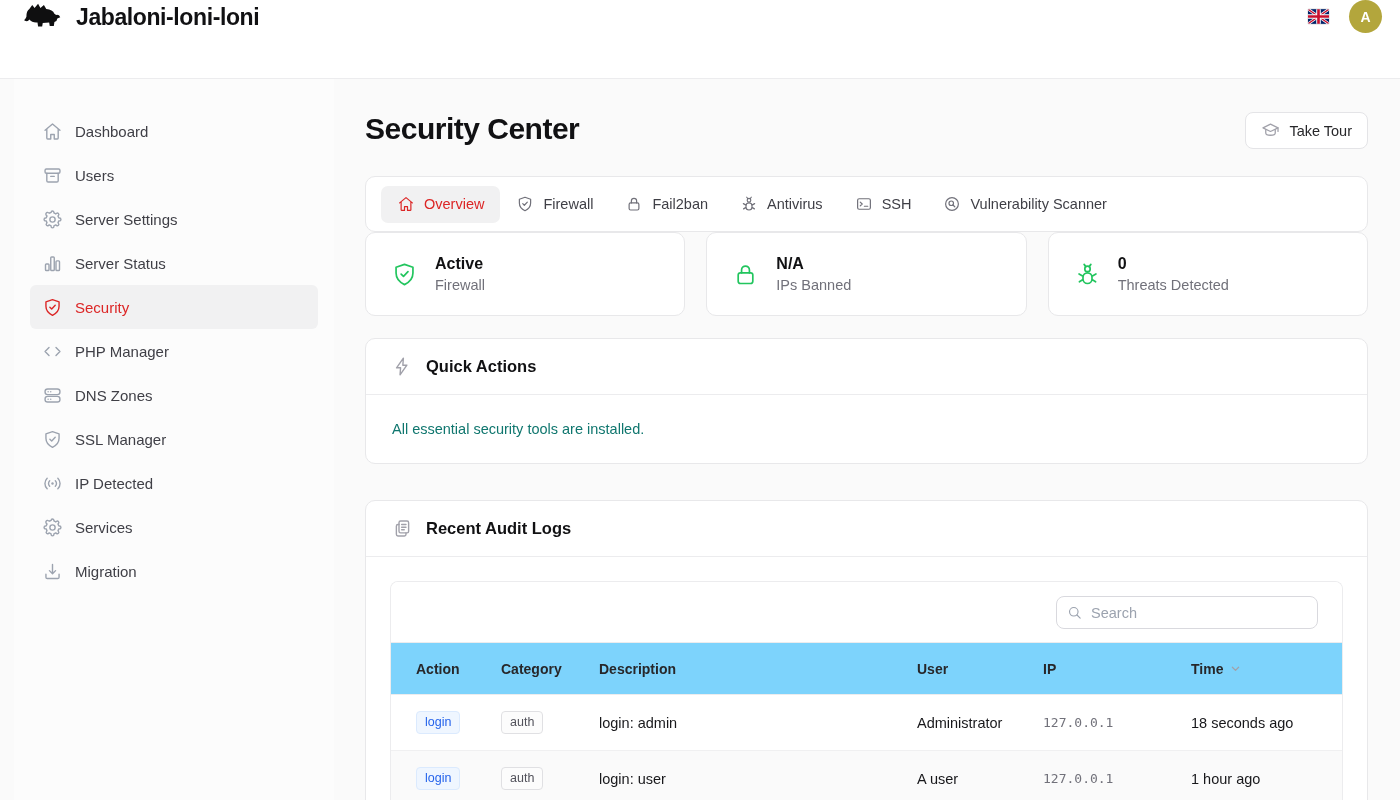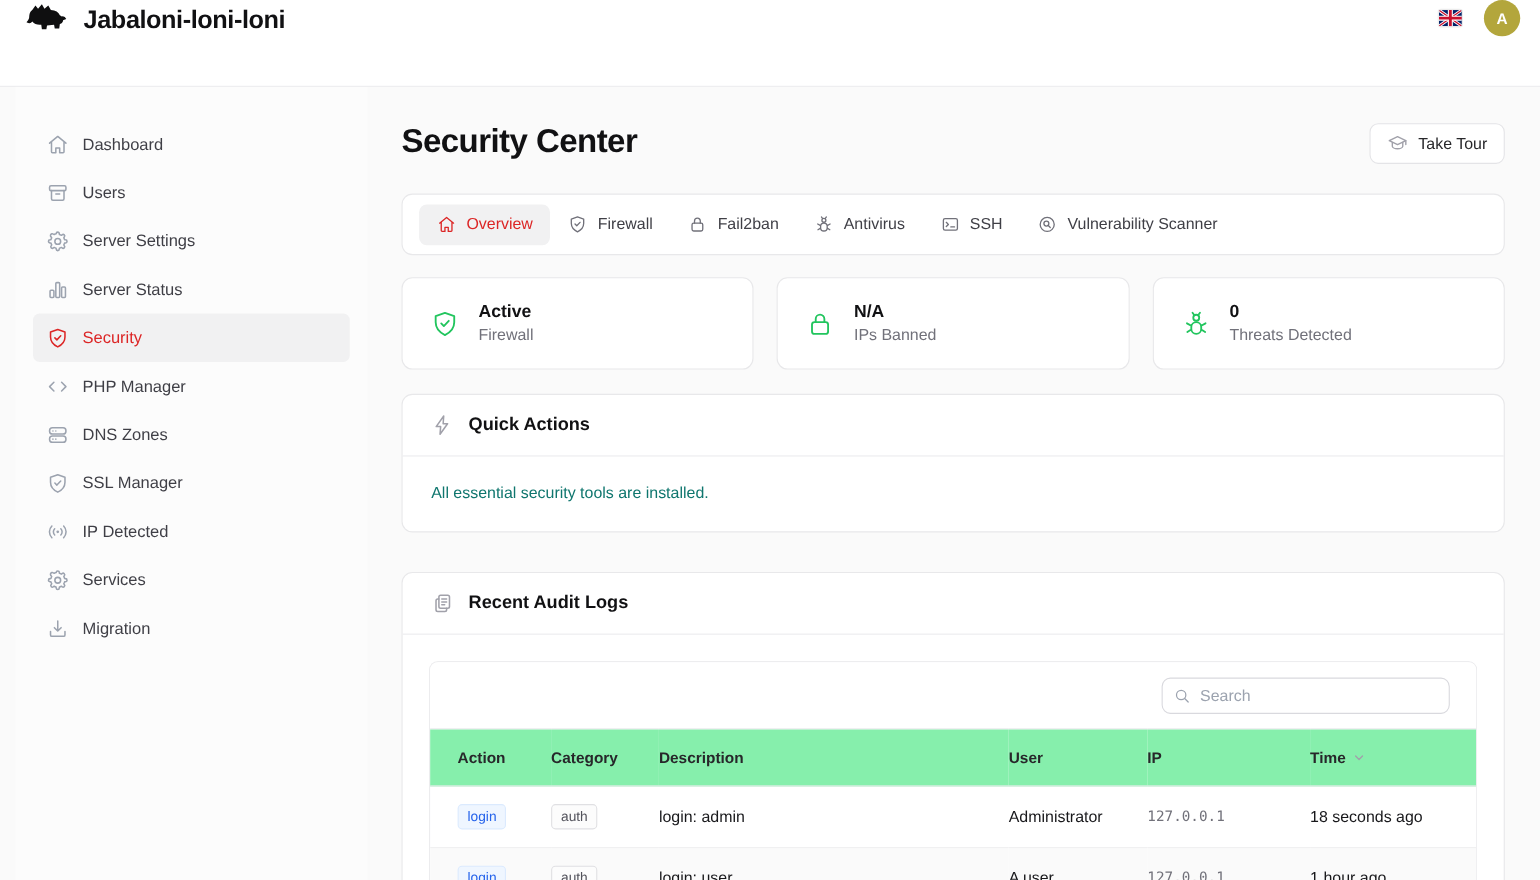--- a/index.html
+++ b/index.html
@@ -55,21 +55,21 @@
   .tour-btn{
     display:flex;align-items:center;gap:9px;height:37px;padding:0 15px;
     background:#fff;border:1px solid var(--border);border-radius:8px;
     font-size:14.5px;color:#27272a;cursor:pointer;font-family:inherit;
   }
   .tour-btn .icon{width:19px;height:19px;color:#a1a1aa;}
 
   .card{background:#fff;border:1px solid #e8e8ea;border-radius:10px;}
 
   
-  .tabs-card{height:56px;display:flex;align-items:center;padding:0 15px;margin-bottom:20px;text-align:center;}
+  .tabs-card{height:56px;display:flex;align-items:center;padding:0 15px;text-align:center;}
   .tab{
     display:flex;align-items:center;gap:9px;height:37px;padding:0 16px;
     border-radius:7px;font-size:14.5px;color:#3f3f46;cursor:pointer;
   }
   .tab .icon{width:18px;height:18px;color:#71717a;}
   .tab.active{background:#f1f1f2;color:var(--accent-red);font-weight:500;}
   .tab.active .icon{color:var(--accent-red);}
 
   
   .stats{display:grid;grid-template-columns:1fr 1fr 1fr;gap:21px;margin-bottom:22px;}
@@ -96,21 +96,21 @@
     width:100%;height:33px;border:1px solid #d9d9de;border-radius:8px;
     padding:0 10px 0 34px;font-size:14.5px;color:var(--text);outline:none;
     font-family:inherit;background:#fff;
   }
   .search-input::placeholder{color:#9ca3af;}
   table{width:100%;border-collapse:collapse;table-layout:fixed;}
   col.c-action{width:110px;}col.c-cat{width:98px;}col.c-desc{width:318px;}
   col.c-user{width:126px;}col.c-ip{width:148px;}col.c-time{width:auto;}
   thead th{
     height:52px;text-align:left;font-size:14px;font-weight:700;color:#27272a;
-    background:#86efac;border-top:1px solid #ececee;border-bottom:1px solid #ececee;
+    background:#7dd3fc;border-top:1px solid #ececee;border-bottom:1px solid #ececee;
     padding:0 12px 0 0;cursor:pointer;
   }
   thead th:first-child{padding-left:25px;}
   th .th-inner{display:flex;align-items:center;gap:5px;}
   th .icon{width:15px;height:15px;color:#a1a1aa;stroke-width:2;}
   tbody td{height:56px;font-size:14.5px;color:#18181b;padding:0 12px 0 0;}
   tbody td:first-child{padding-left:25px;}
   tbody tr.alt{background:#fafafa;border-top:1px solid #f0f0f1;border-bottom:1px solid #ececee;}
   td.ip{font-family:"DejaVu Sans Mono","Liberation Mono",monospace;font-size:13px;color:#71717a;}
   .badge{display:inline-block;padding:3px 8px;border-radius:4px;font-size:12.5px;line-height:1.2;}

